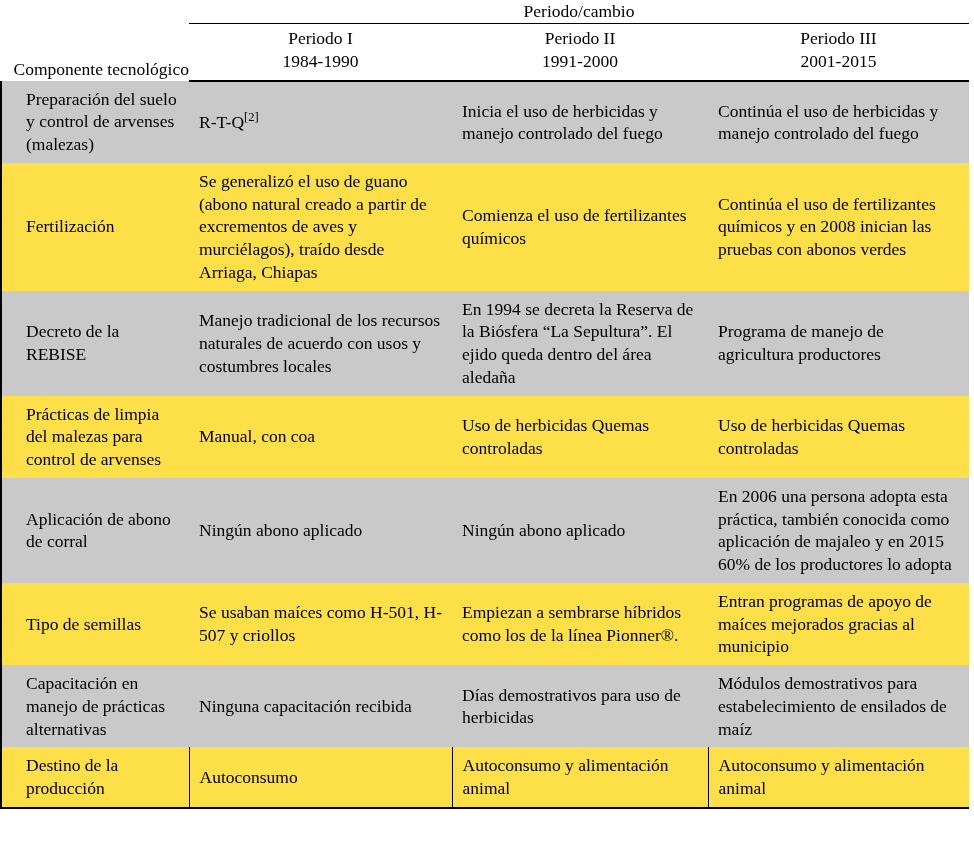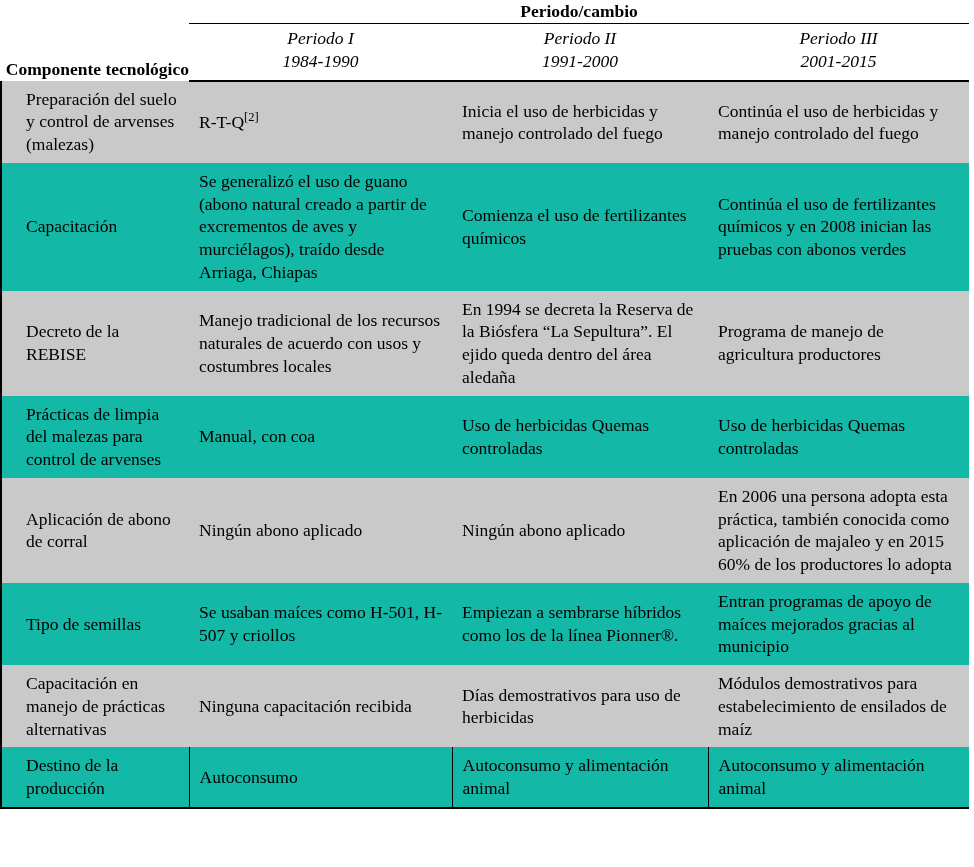--- a/index.html
+++ b/index.html
@@ -35,21 +35,20 @@
   col.c1 { width: 188px; }
   col.c2 { width: 263px; }
   col.c3 { width: 256px; }
   col.c4 { width: 261px; }
 
   
   thead tr.head-top th {
     padding: 0;
     border: 0;
     vertical-align: bottom;
-    font-weight: bold;
   }
 
   th.corner {
     text-align: right;
     vertical-align: middle;
     padding: 2px 6px 4px 8px;
     font-weight: normal;
     border-top: 2.5px solid #000;
     border-bottom: 2px solid #000;
     border-right: 1.5px solid #000;
@@ -67,36 +66,35 @@
 
   th.sub {
     font-weight: normal;
     text-align: center;
     padding: 3px 4px 6px 4px;
     border-top: 1.5px solid #000;
     border-bottom: 2px solid #000;
     font-size: 17.5px;
     line-height: 1.34;
     vertical-align: bottom;
-    font-style: italic;
   }
 
   .sub-line { display: block; }
 
   
   tbody td {
     padding: 7px 10px 7px 10px;
     vertical-align: middle;
     font-size: 17.5px;
     line-height: 1.30;
     border: 0;
   }
 
   tbody tr.shaded td { background: #c9c9c9; }
-  tbody tr.plain td  { background: #14b8a6; }
+  tbody tr.plain td  { background: #fde047; }
 
   td.label {
     text-align: left;
     padding-left: 24px;
     padding-right: 6px;
   }
 
   td.cell { text-align: left; }
 
   
@@ -148,21 +146,21 @@
     <tbody>
 
       <tr class="shaded">
         <td class="label">Preparación del suelo y control de arvenses (malezas)</td>
         <td class="cell c2cell"><span>R-T-Q</span><sup class="note">[2]</sup></td>
         <td class="cell c3cell">Inicia el uso de herbicidas y manejo controlado del fuego</td>
         <td class="cell c4cell">Continúa el uso de herbicidas y manejo controlado del fuego</td>
       </tr>
 
       <tr class="plain">
-        <td class="label">Capacitación</td>
+        <td class="label">Fertilización</td>
         <td class="cell c2cell">Se generalizó el uso de guano (abono natural creado a partir de excrementos de aves y murciélagos), traído desde Arriaga, Chiapas</td>
         <td class="cell c3cell">Comienza el uso de fertilizantes químicos</td>
         <td class="cell c4cell">Continúa el uso de fertilizantes químicos y en 2008 inician las pruebas con abonos verdes</td>
       </tr>
 
       <tr class="shaded">
         <td class="label">Decreto de la REBISE</td>
         <td class="cell c2cell">Manejo tradicional de los recursos naturales de acuerdo con usos y costumbres locales</td>
         <td class="cell c3cell">En 1994 se decreta la Reserva de la Biósfera “La Sepultura”. El ejido queda dentro del área aledaña</td>
         <td class="cell c4cell">Programa de manejo de agricultura productores</td>

